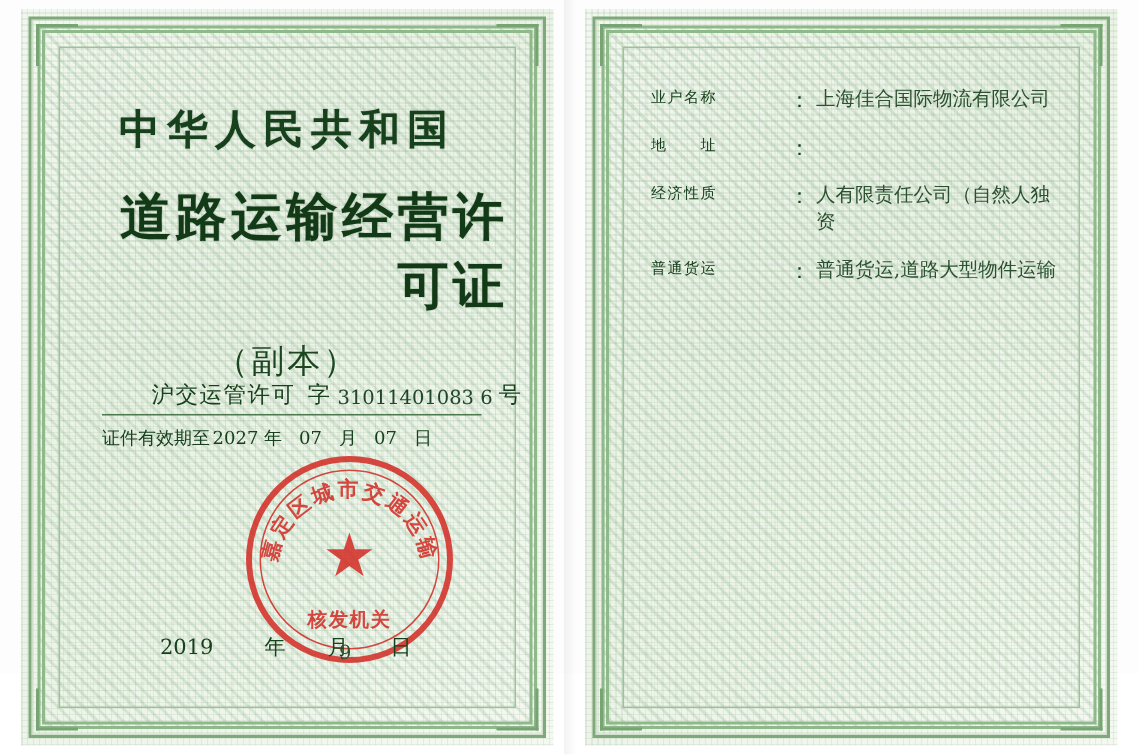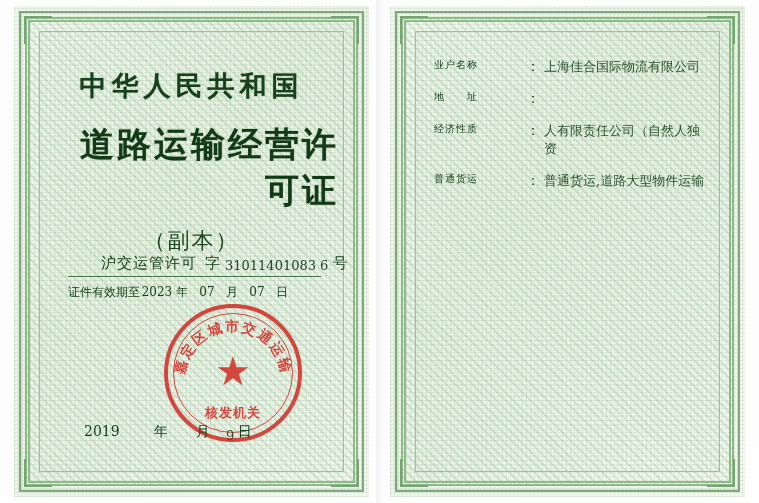--- a/index.html
+++ b/index.html
@@ -202,21 +202,21 @@
     letter-spacing: 1px;
   }
 
   .date-line {
     position: absolute;
     left: 40px;
     right: 28px;
     bottom: 26px;
     display: flex;
     align-items: baseline;
-    justify-content: flex-start;
+    justify-content: center;
     font-family: "DejaVu Serif", serif;
     font-size: 14px;
     color: #17401c;
     white-space: nowrap;
   }
   .date-line .yr { margin-right: 20px; }
   .date-line .u { margin: 0 14px; }
   .date-line .d-val {
     position: absolute;
     left: 142px;
@@ -296,21 +296,21 @@
       <div class="license-line">
         <span class="lbl">沪交运管许可</span>
         <span class="lbl" style="margin-left:8px;">字</span>
         <span class="num">31011401083 6</span>
         <span class="lbl">号</span>
       </div>
       <div class="rule-under"></div>
 
       <div class="valid-line">
         <span>证件有效期至</span>
-        <span class="v">2023</span>
+        <span class="v">2027</span>
         <span class="u">年</span>
         <span class="v">07</span>
         <span class="u">月</span>
         <span class="v">07</span>
         <span class="u">日</span>
       </div>
 
       <div class="seal">
         <div class="inner-ring"></div>
         <svg class="seal-arc" viewBox="0 0 130 130">

